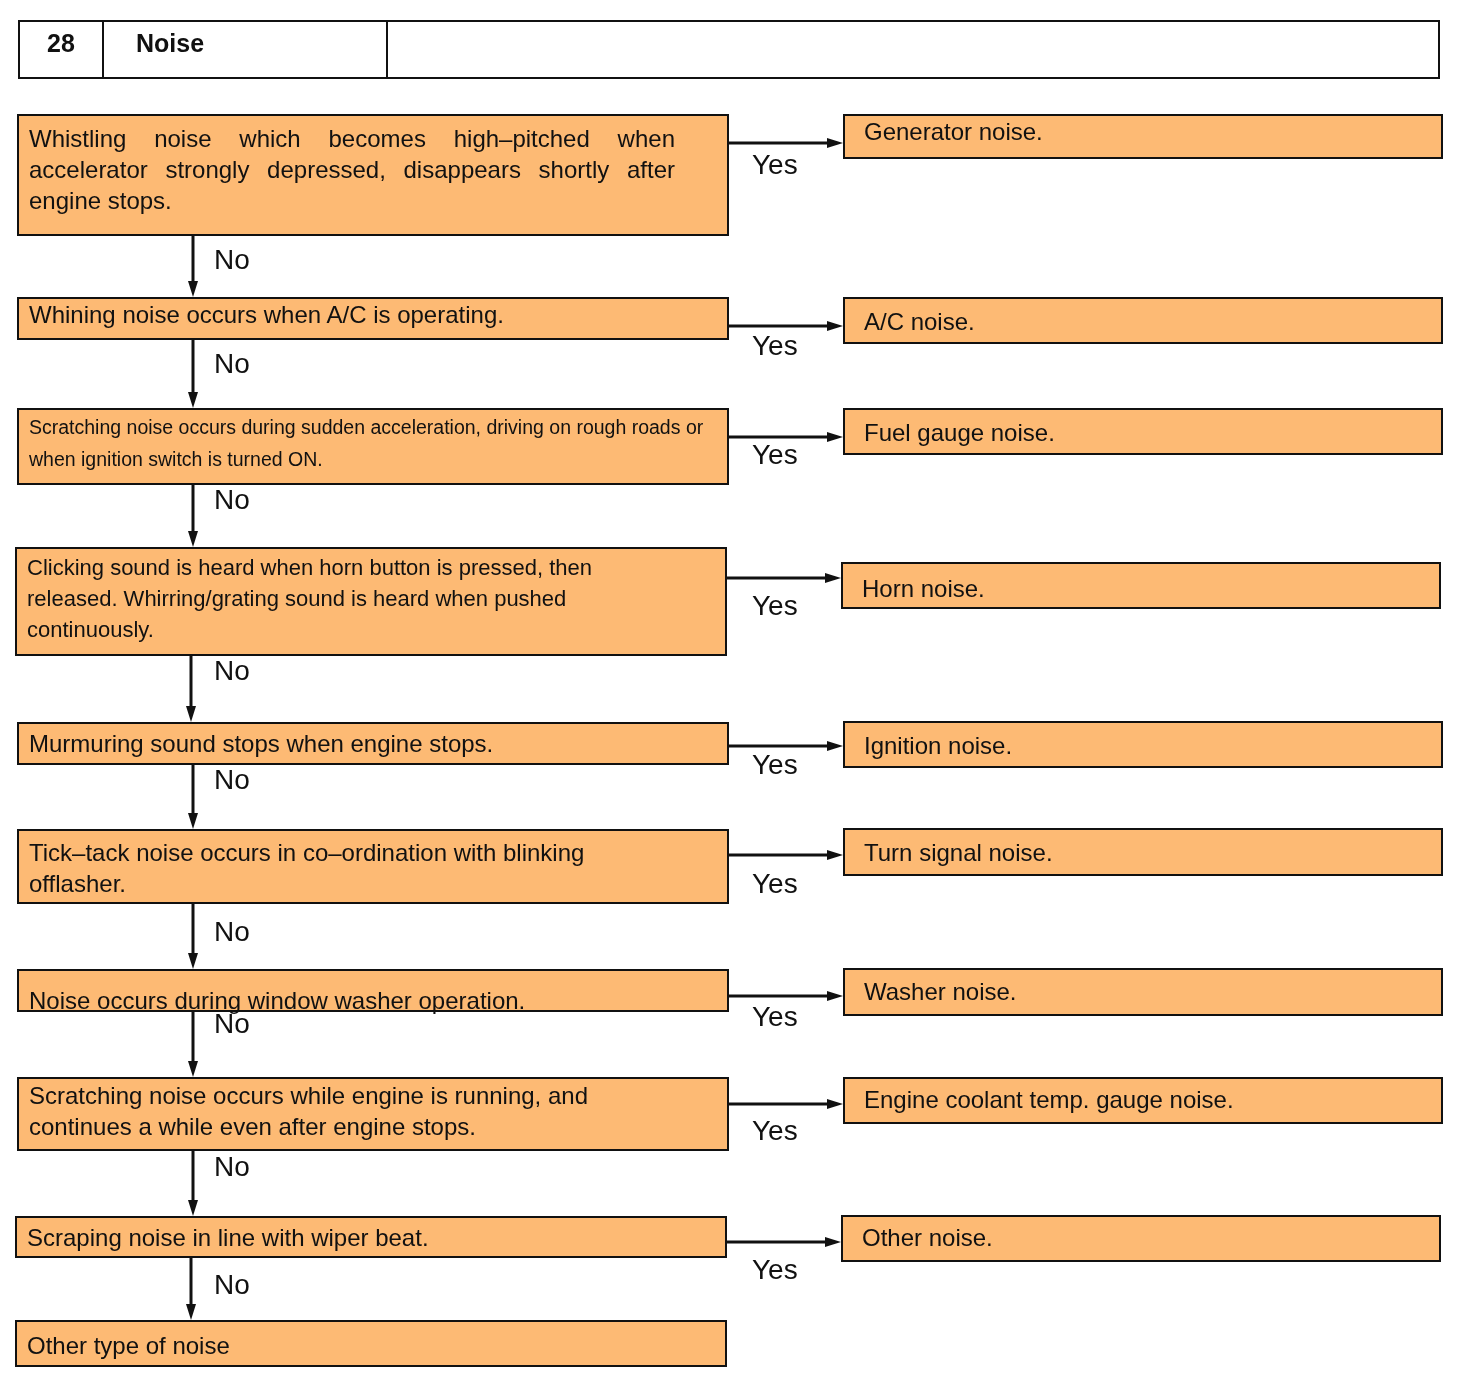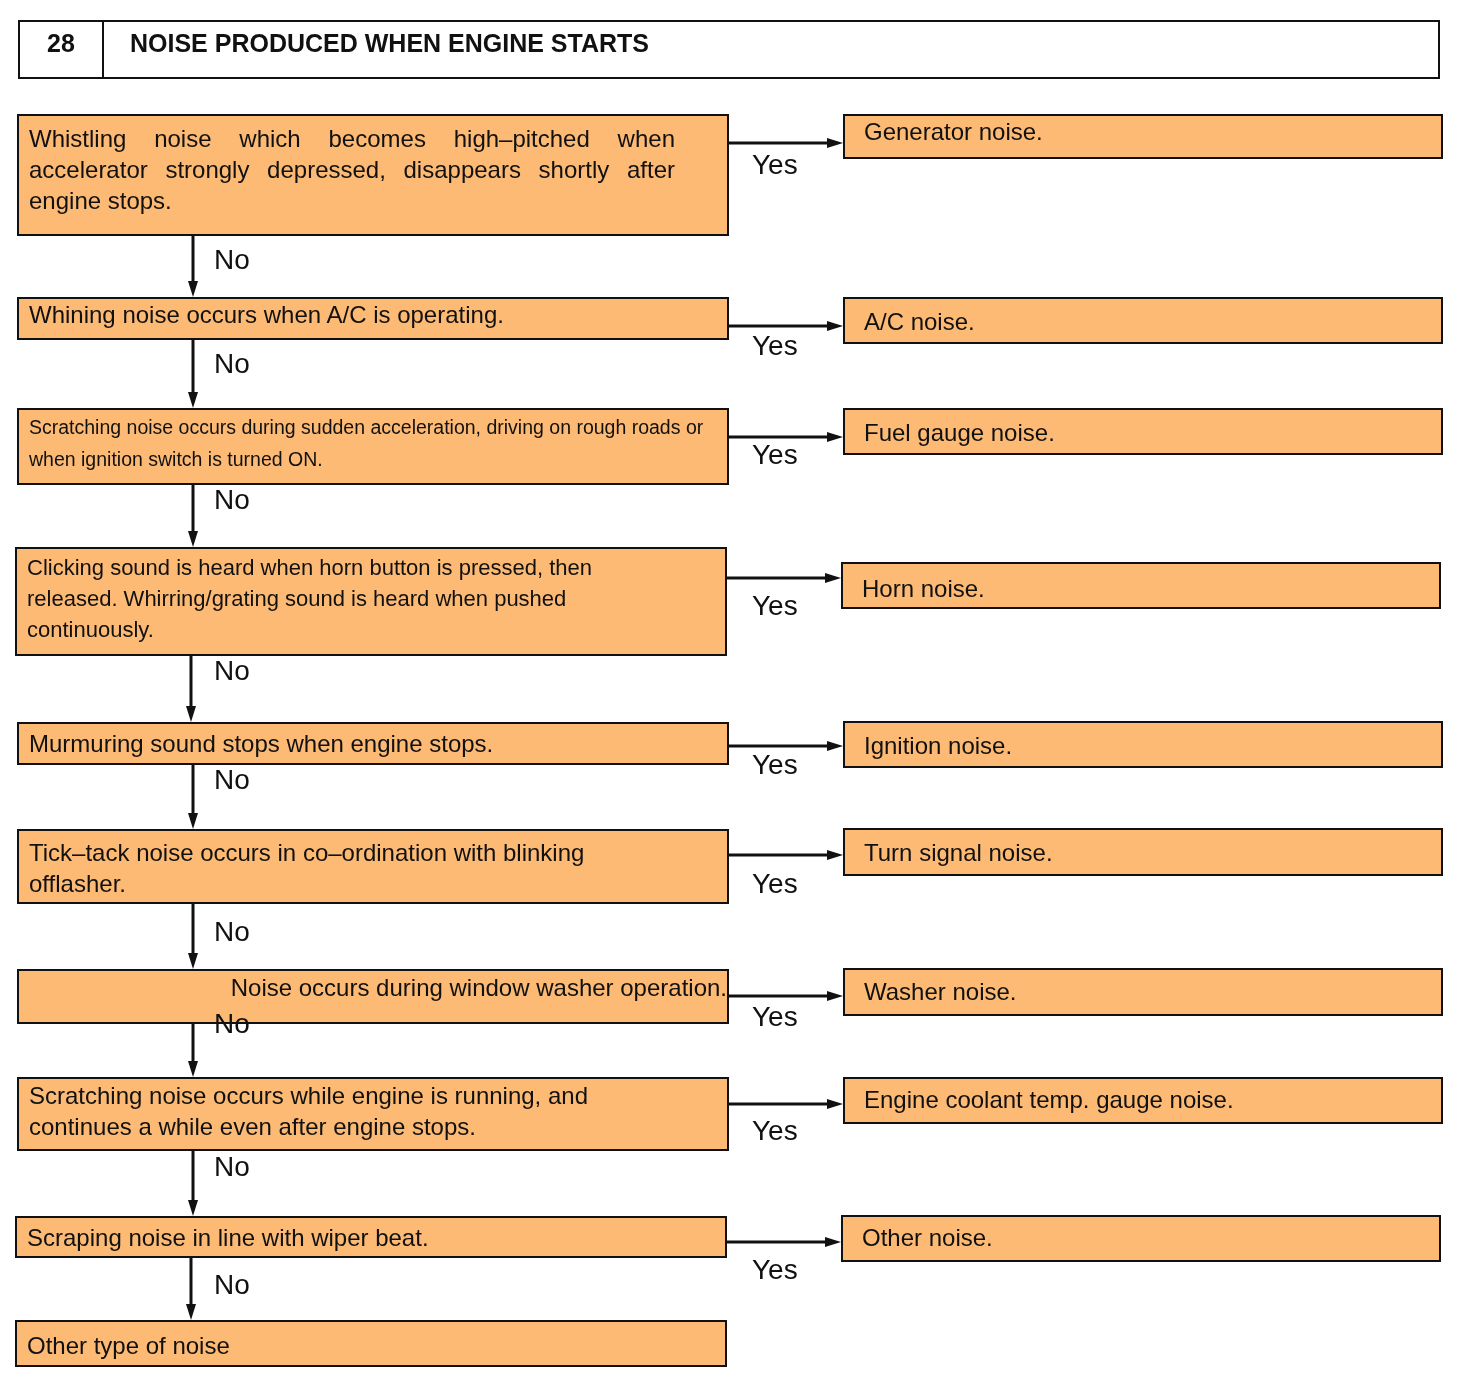--- a/index.html
+++ b/index.html
@@ -17,21 +17,21 @@
   .res { position:absolute; border:2px solid #111; box-sizing:border-box;
          font-size:24px; line-height:30px; padding:1px 0 0 19px; background:#fdba74; }
   .lbl { position:absolute; font-size:28px; line-height:24px; }
   svg.lines { position:absolute; left:0; top:0; width:1472px; height:1386px; pointer-events:none; }
 </style>
 </head>
 <body>
 
 <div class="hdr">
   <div class="num">28</div>
-  <div class="ttl">NOISE PRODUCED WHEN ENGINE STARTS</div>
+  <div class="cat">Noise</div>
 </div>
 
 <svg class="lines" id="lines">
     <line x1="729" y1="143" x2="831" y2="143" stroke="#111" stroke-width="3"></line>
     <polygon points="843,143 827,138 827,148" fill="#111"></polygon>
     <line x1="729" y1="326" x2="831" y2="326" stroke="#111" stroke-width="3"></line>
     <polygon points="843,326 827,321 827,331" fill="#111"></polygon>
     <line x1="729" y1="437" x2="831" y2="437" stroke="#111" stroke-width="3"></line>
     <polygon points="843,437 827,432 827,442" fill="#111"></polygon>
     <line x1="727" y1="578" x2="829" y2="578" stroke="#111" stroke-width="3"></line>
@@ -65,21 +65,21 @@
     <line x1="191" y1="1258" x2="191" y2="1308" stroke="#111" stroke-width="3"></line>
     <polygon points="191,1320 186,1304 196,1304" fill="#111"></polygon>
   </svg>
 
 <div class="box" style="left:17px;top:114px;width:712px;height:122px;padding-right:52px;text-align:justify;">Whistling noise which becomes high–pitched when accelerator strongly depressed, disappears shortly after engine stops.</div>
 <div class="box" style="left:17px;top:297px;width:712px;height:43px;padding-top:0;">Whining noise occurs when A/C is operating.</div>
 <div class="box small" style="left:17px;top:408px;width:712px;height:77px;">Scratching noise occurs during sudden acceleration, driving on rough roads or when ignition switch is turned ON.</div>
 <div class="box" style="left:15px;top:547px;width:712px;height:109px;font-size:22px;line-height:31px;padding-top:3px;padding-right:40px;">Clicking sound is heard when horn button is pressed, then released. Whirring/grating sound is heard when pushed continuously.</div>
 <div class="box" style="left:17px;top:722px;width:712px;height:43px;padding-top:4px;">Murmuring sound stops when engine stops.</div>
 <div class="box" style="left:17px;top:829px;width:712px;height:75px;padding-top:6px;padding-right:45px;">Tick–tack noise occurs in co–ordination with blinking offlasher.</div>
-<div class="box" style="left:17px;top:969px;width:712px;height:55px;padding-top:1px;text-align:right;">Noise occurs during window washer operation.</div>
+<div class="box" style="left:17px;top:969px;width:712px;height:43px;padding-top:14px;">Noise occurs during window washer operation.</div>
 <div class="box" style="left:17px;top:1077px;width:712px;height:74px;padding-top:1px;padding-right:95px;">Scratching noise occurs while engine is running, and continues a while even after engine stops.</div>
 <div class="box" style="left:15px;top:1216px;width:712px;height:42px;padding-top:4px;">Scraping noise in line with wiper beat.</div>
 <div class="box" style="left:15px;top:1320px;width:712px;height:47px;padding-top:8px;">Other type of noise</div>
 
 <div class="res" style="left:843px;top:114px;width:600px;height:45px;">Generator noise.</div>
 <div class="res" style="left:843px;top:297px;width:600px;height:47px;padding-top:8px;">A/C noise.</div>
 <div class="res" style="left:843px;top:408px;width:600px;height:47px;padding-top:8px;">Fuel gauge noise.</div>
 <div class="res" style="left:841px;top:547px;width:600px;height:47px;padding-top:10px;margin-top:15px;">Horn noise.</div>
 <div class="res" style="left:843px;top:721px;width:600px;height:47px;padding-top:8px;">Ignition noise.</div>
 <div class="res" style="left:843px;top:828px;width:600px;height:48px;padding-top:8px;">Turn signal noise.</div>

